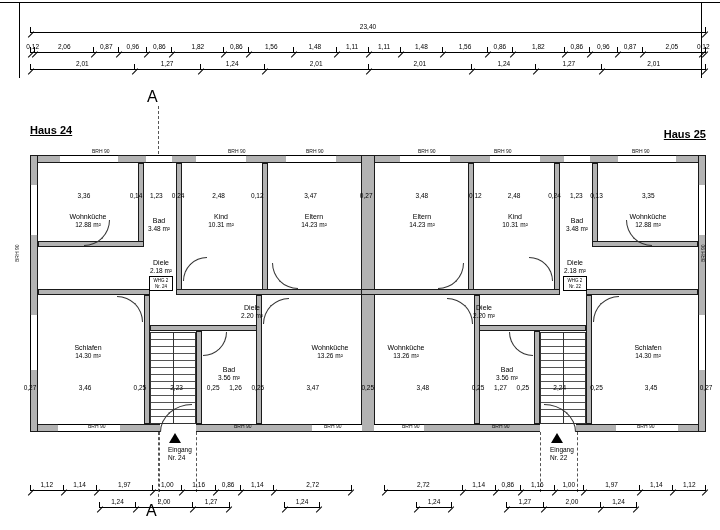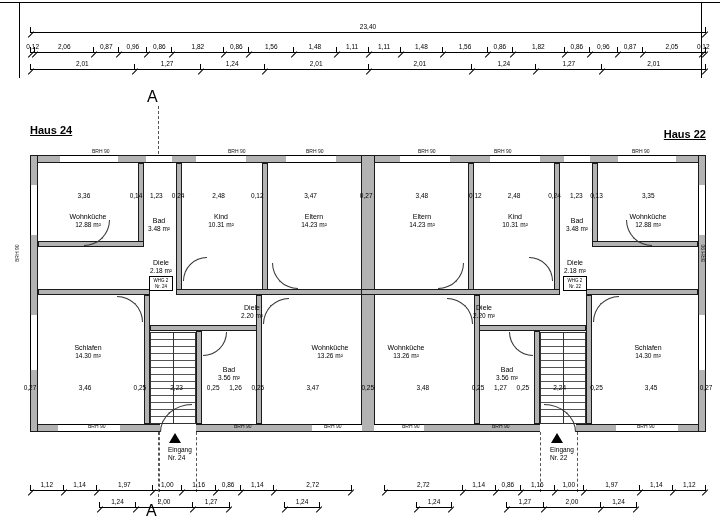--- a/index.html
+++ b/index.html
@@ -144,21 +144,21 @@
       </div>
       <div class="seg" style="flex-grow: 201;">
         <span>2,01</span>
       </div>
     </div>
 
   <div class="section-letter" style="left:147px;top:88px;">A</div>
   <div class="dashv" style="left:158px;top:106px;height:48px;"></div>
 
   <div class="haus-title" style="left:30px;top:124px;">Haus 24</div>
-  <div class="haus-title" style="right:14px;top:128px;">Haus 22</div>
+  <div class="haus-title" style="right:14px;top:128px;">Haus 25</div>
 
   <div id="plan">
 
     <div class="wall" style="left:0;top:0;width:676px;height:8px;"></div>
     <div class="wall" style="left:0;top:269px;width:676px;height:8px;"></div>
     <div class="wall" style="left:0;top:0;width:8px;height:277px;"></div>
     <div class="wall" style="left:668px;top:0;width:8px;height:277px;"></div>
     <div class="wall" style="left:331px;top:0;width:14px;height:277px;"></div>
 
     <div class="wall" style="left:108px;top:8px;width:6px;height:84px;"></div>

